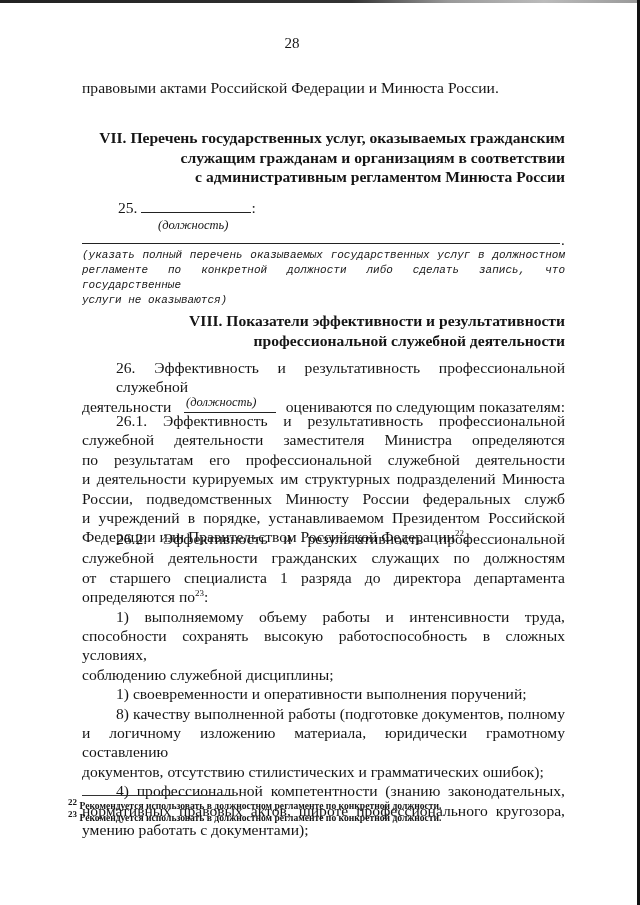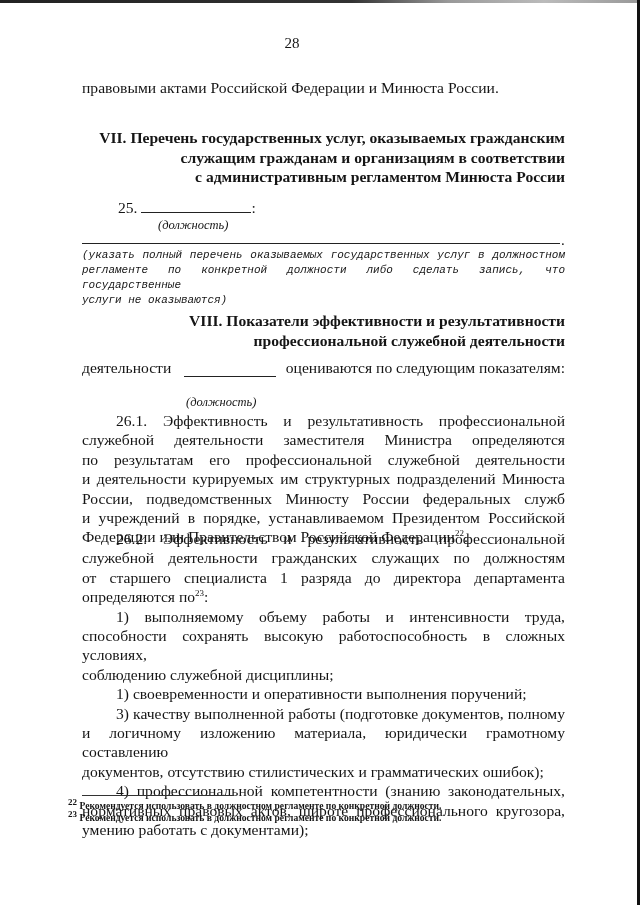--- a/index.html
+++ b/index.html
@@ -69,21 +69,22 @@
   <span class="just">регламенте по конкретной должности либо сделать запись, что государственные</span>
   <span class="line">услуги не оказываются)</span>
 </div>
 
 <div class="heading" style="top:311px;">
   <span class="line">VIII. Показатели эффективности и результативности</span>
   <span class="line">профессиональной служебной деятельности</span>
 </div>
 
 <div class="block" style="top:358px;">
-  <span class="line" style="display:flex; align-items:flex-end;">
+  <span class="just indent">26. Эффективность и результативность профессиональной служебной</span>
+  <span class="line" style="display:flex; align-items:center;">
     <span>деятельности</span>
     <span class="blank-line" style="width:112px; margin:0 10px 0 13px;"></span>
     <span style="flex:1; text-align:right;">оцениваются по следующим показателям:</span>
   </span>
 </div>
 <div class="caption" style="position:absolute; top:395px; left:186px;">(должность)</div>
 
 <div class="block" style="top:411px;">
   <span class="just indent">26.1. Эффективность и результативность профессиональной</span>
   <span class="just">служебной деятельности заместителя Министра определяются</span>
@@ -99,21 +100,21 @@
   <span class="just">служебной деятельности гражданских служащих по должностям</span>
   <span class="just">от старшего специалиста 1 разряда до директора департамента</span>
   <span class="line"><span>определяются по</span><sup>23</sup><span>:</span></span>
 
   <span class="just indent">1) выполняемому объему работы и интенсивности труда,</span>
   <span class="just">способности сохранять высокую работоспособность в сложных условиях,</span>
   <span class="line">соблюдению служебной дисциплины;</span>
 
   <span class="line indent">1) своевременности и оперативности выполнения поручений;</span>
 
-  <span class="just indent">3) качеству выполненной работы (подготовке документов, полному</span>
+  <span class="just indent">8) качеству выполненной работы (подготовке документов, полному</span>
   <span class="just">и логичному изложению материала, юридически грамотному составлению</span>
   <span class="line">документов, отсутствию стилистических и грамматических ошибок);</span>
 
   <span class="just indent">4) профессиональной компетентности (знанию законодательных,</span>
   <span class="just">нормативных правовых актов, широте профессионального кругозора,</span>
   <span class="line">умению работать с документами);</span>
 </div>
 
 <div class="fn-rule"></div>
 <div class="footnotes">

